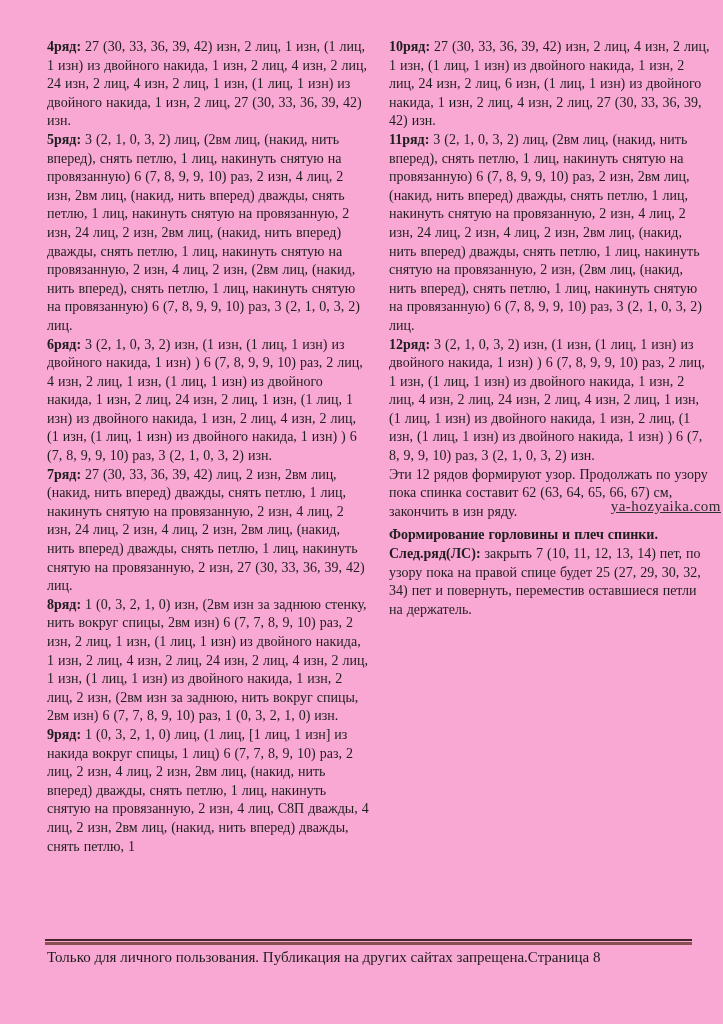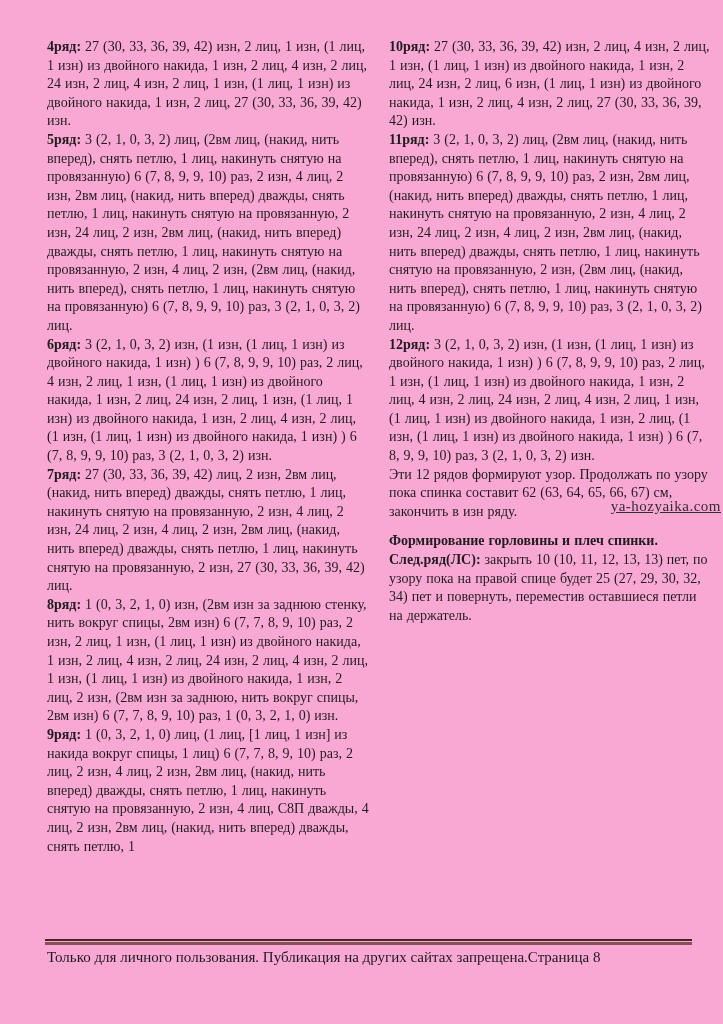--- a/index.html
+++ b/index.html
@@ -23,21 +23,21 @@
   }
   .col {
     width: 322px;
     font-size: 14px;
     line-height: 18.6px;
     text-align: left;
     word-spacing: 0.5px;
   }
   .para { margin: 0; }
   .para.spaced { }
-  .para.heading { margin-top: 11px; font-weight: bold; }
+  .para.heading { margin-top: 5px; font-weight: bold; }
   .row-label { font-weight: bold; }
   .watermark {
     position: absolute;
     top: 498px;
     right: 2px;
     font-size: 15px;
     color: #2f2f2f;
     text-decoration: underline;
     font-family: "Liberation Serif", serif;
     letter-spacing: 0.5px;
@@ -75,21 +75,21 @@
         <p class="para"><span class="row-label">7ряд: </span><span>27 (30, 33, 36, 39, 42) лиц, 2 изн, 2вм лиц, (накид, нить вперед) дважды, снять петлю, 1 лиц, накинуть снятую на провязанную, 2 изн, 4 лиц, 2 изн, 24 лиц, 2 изн, 4 лиц, 2 изн, 2вм лиц, (накид, нить вперед) дважды, снять петлю, 1 лиц, накинуть снятую на провязанную, 2 изн, 27 (30, 33, 36, 39, 42) лиц.</span></p>
         <p class="para"><span class="row-label">8ряд: </span><span>1 (0, 3, 2, 1, 0) изн, (2вм изн за заднюю стенку, нить вокруг спицы, 2вм изн) 6 (7, 7, 8, 9, 10) раз, 2 изн, 2 лиц, 1 изн, (1 лиц, 1 изн) из двойного накида, 1 изн, 2 лиц, 4 изн, 2 лиц, 24 изн, 2 лиц, 4 изн, 2 лиц, 1 изн, (1 лиц, 1 изн) из двойного накида, 1 изн, 2 лиц, 2 изн, (2вм изн за заднюю, нить вокруг спицы, 2вм изн) 6 (7, 7, 8, 9, 10) раз, 1 (0, 3, 2, 1, 0) изн.</span></p>
         <p class="para"><span class="row-label">9ряд: </span><span>1 (0, 3, 2, 1, 0) лиц, (1 лиц, [1 лиц, 1 изн] из накида вокруг спицы, 1 лиц) 6 (7, 7, 8, 9, 10) раз, 2 лиц, 2 изн, 4 лиц, 2 изн, 2вм лиц, (накид, нить вперед) дважды, снять петлю, 1 лиц, накинуть снятую на провязанную, 2 изн, 4 лиц, С8П дважды, 4 лиц, 2 изн, 2вм лиц, (накид, нить вперед) дважды, снять петлю, 1</span></p>
       </div>
     <div class="col">
         <p class="para"><span class="row-label">10ряд: </span><span>27 (30, 33, 36, 39, 42) изн, 2 лиц, 4 изн, 2 лиц, 1 изн, (1 лиц, 1 изн) из двойного накида, 1 изн, 2 лиц, 24 изн, 2 лиц, 6 изн, (1 лиц, 1 изн) из двойного накида, 1 изн, 2 лиц, 4 изн, 2 лиц, 27 (30, 33, 36, 39, 42) изн.</span></p>
         <p class="para"><span class="row-label">11ряд: </span><span>3 (2, 1, 0, 3, 2) лиц, (2вм лиц, (накид, нить вперед), снять петлю, 1 лиц, накинуть снятую на провязанную) 6 (7, 8, 9, 9, 10) раз, 2 изн, 2вм лиц, (накид, нить вперед) дважды, снять петлю, 1 лиц, накинуть снятую на провязанную, 2 изн, 4 лиц, 2 изн, 24 лиц, 2 изн, 4 лиц, 2 изн, 2вм лиц, (накид, нить вперед) дважды, снять петлю, 1 лиц, накинуть снятую на провязанную, 2 изн, (2вм лиц, (накид, нить вперед), снять петлю, 1 лиц, накинуть снятую на провязанную) 6 (7, 8, 9, 9, 10) раз, 3 (2, 1, 0, 3, 2) лиц.</span></p>
         <p class="para"><span class="row-label">12ряд: </span><span>3 (2, 1, 0, 3, 2) изн, (1 изн, (1 лиц, 1 изн) из двойного накида, 1 изн) ) 6 (7, 8, 9, 9, 10) раз, 2 лиц, 1 изн, (1 лиц, 1 изн) из двойного накида, 1 изн, 2 лиц, 4 изн, 2 лиц, 24 изн, 2 лиц, 4 изн, 2 лиц, 1 изн, (1 лиц, 1 изн) из двойного накида, 1 изн, 2 лиц, (1 изн, (1 лиц, 1 изн) из двойного накида, 1 изн) ) 6 (7, 8, 9, 9, 10) раз, 3 (2, 1, 0, 3, 2) изн.</span></p>
         <p class="para spaced"><span>Эти 12 рядов формируют узор. Продолжать по узору пока спинка составит 62 (63, 64, 65, 66, 67) см, закончить в изн ряду.</span></p>
         <p class="para heading"><span>Формирование горловины и плеч спинки.</span></p>
-        <p class="para"><span class="row-label">След.ряд(ЛС): </span><span>закрыть 10 (10, 11, 12, 13, 13) пет, по узору пока на правой спице будет 25 (27, 29, 30, 32, 34) пет и повернуть, переместив оставшиеся петли на держатель.</span></p>
+        <p class="para"><span class="row-label">След.ряд(ЛС): </span><span>закрыть 7 (10, 11, 12, 13, 14) пет, по узору пока на правой спице будет 25 (27, 29, 30, 32, 34) пет и повернуть, переместив оставшиеся петли на держатель.</span></p>
       </div>
   </div>
 
   <div class="watermark">ya-hozyaika.com</div>
 
   <div class="footer-rule">
     <div class="rule-thin"></div>
     <div class="rule-thick"></div>
   </div>
 

